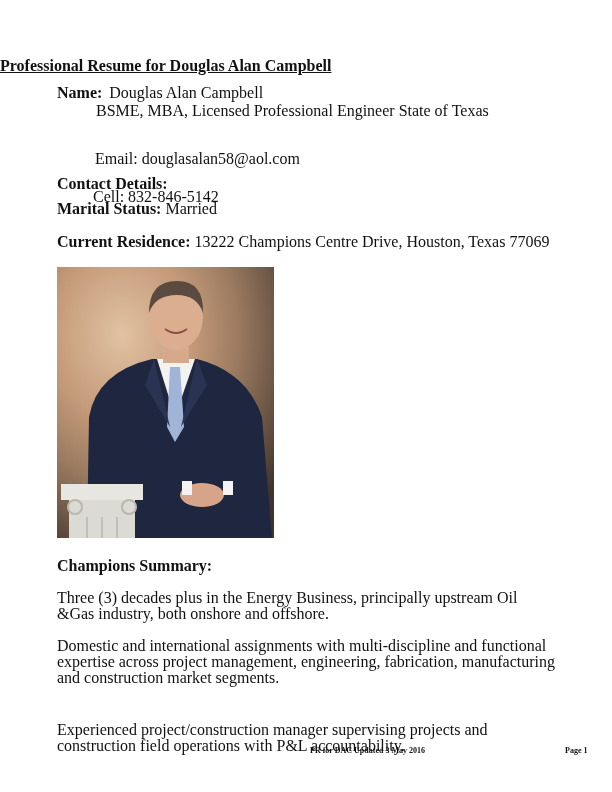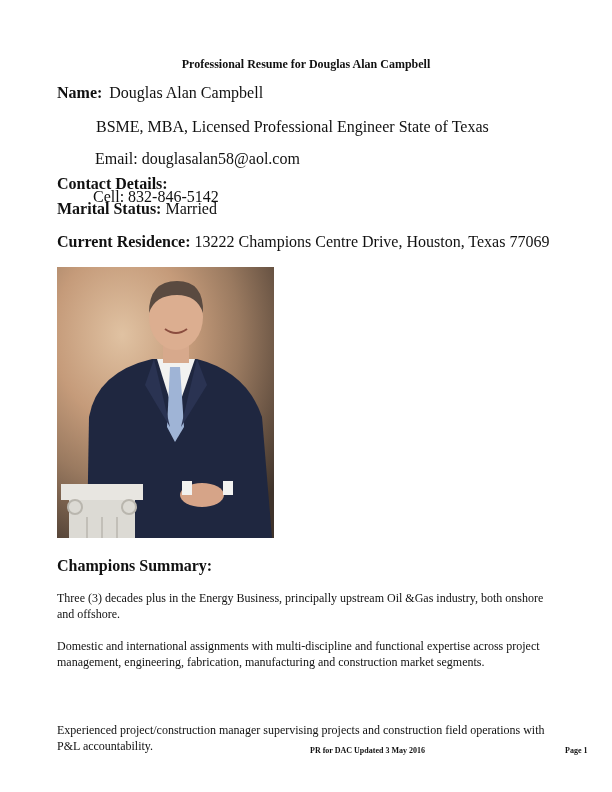--- a/index.html
+++ b/index.html
@@ -1,38 +1,38 @@
 <!DOCTYPE html>
 <html><head>
 <meta charset="utf-8">
 <style>
   html, body { margin: 0; padding: 0; background: #ffffff; }
   body { width: 612px; height: 792px; position: relative; overflow: hidden;
          font-family: "Liberation Serif", "DejaVu Serif", serif; color: #111; }
   .abs { position: absolute; white-space: nowrap; }
   .t { font-size: 16px; line-height: 14px; }
   .b { font-weight: bold; }
-  .title { left: 0; width: 612px; text-align: center; top: 57px; font-size: 12px; font-weight: bold; }
-  .para { position: absolute; left: 57px; width: 498px; font-size: 12px; line-height: 16px; white-space: normal; }
+  .title { left: 0; width: 612px; text-align: left; top: 57px; font-size: 16px; font-weight: bold; text-decoration: underline; }
+  .para { position: absolute; left: 57px; width: 498px; font-size: 16px; line-height: 16px; white-space: normal; }
   .photo { position: absolute; left: 57px; top: 267px; width: 217px; height: 271px; overflow: hidden;
            background: radial-gradient(ellipse at 30% 30%, #d9b79a 0%, #c49a78 25%, #a98566 45%, #7c6a58 70%, #4a3e34 100%); }
   .footer { font-size: 8px; font-weight: bold; top: 746px; padding-left: 36px; }
 </style>
 </head>
 <body>
 
 <div>
 
   <div class="abs title">Professional Resume for Douglas Alan Campbell</div>
 
   <div class="abs t" style="left:57px; top:86px;">
     <span class="b">Name:</span>
     <span style="margin-left:3px;">Douglas Alan Campbell</span>
   </div>
-  <div class="abs t" style="left:96px; top:104px;margin-top:16px;">BSME, MBA, Licensed Professional Engineer State of Texas</div>
+  <div class="abs t" style="left:96px; top:104px;">BSME, MBA, Licensed Professional Engineer State of Texas</div>
 
   <div class="abs t b" style="left:57px; top:144px;margin-top:33px;">Contact Details:</div>
   <div class="abs t" style="left:93px; top:152px;margin-top:38px;">Cell: 832-846-5142</div>
   <div class="abs t" style="left:95px; top:152px;">Email: douglasalan58@aol.com</div>
 
   <div class="abs t" style="left:57px; top:202px;">
     <span class="b">Marital Status:</span>
     <span>Married</span>
   </div>
 

